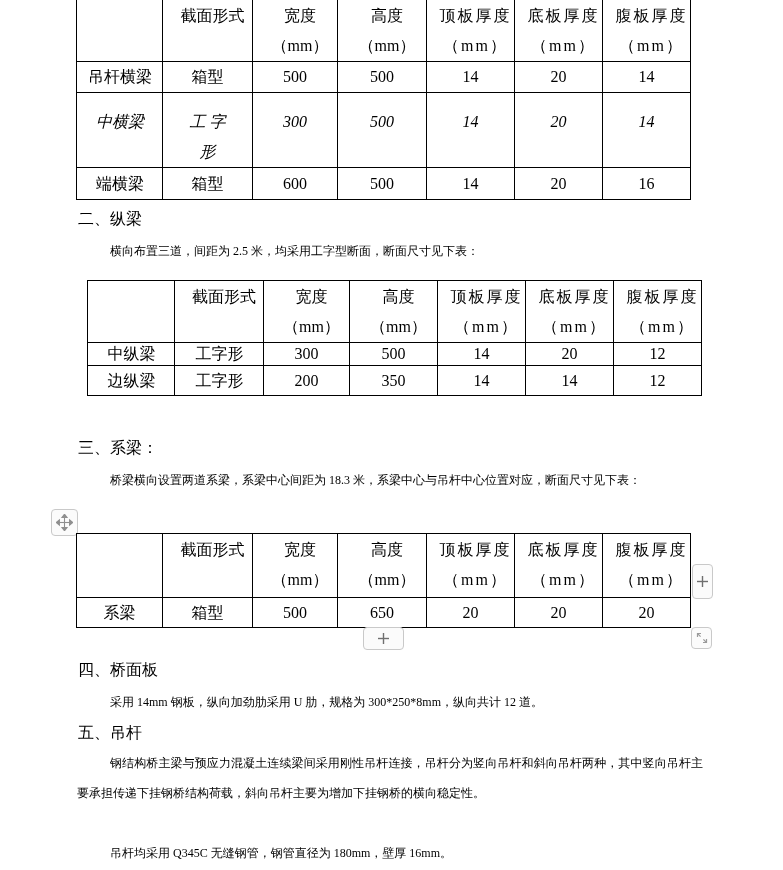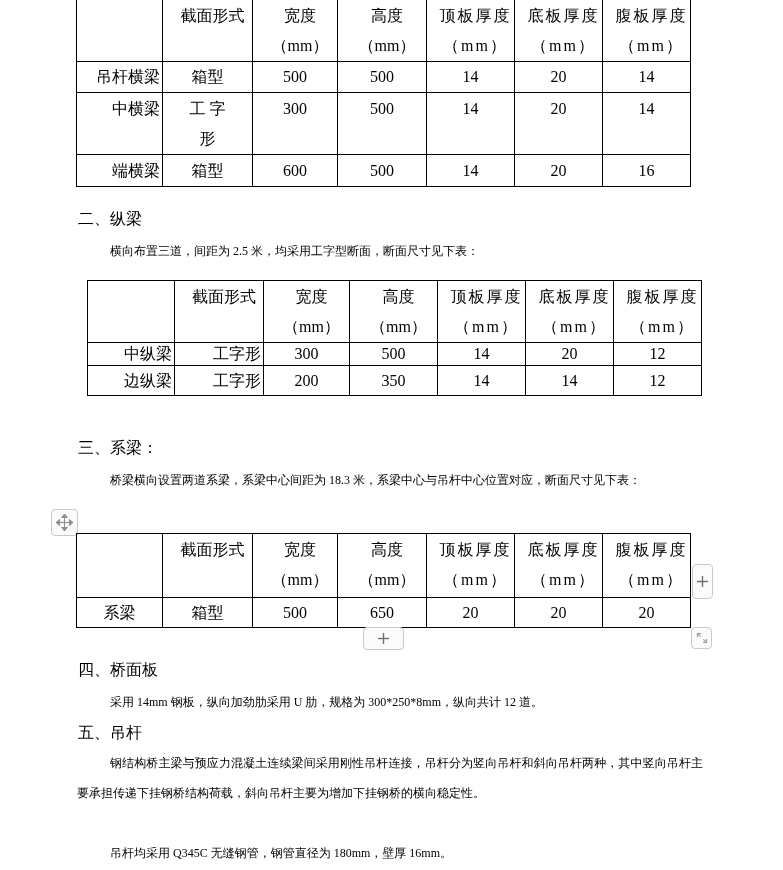--- a/index.html
+++ b/index.html
@@ -11,22 +11,22 @@
 
   
   .doc-table { position:absolute; border-collapse:collapse; table-layout:fixed; }
   .doc-table td {
     border:1px solid #000; font-size:16px; text-align:center;
     vertical-align:middle; padding:0 2px; white-space:pre-line;
     overflow:hidden; line-height:22px;
   }
   .doc-table tr.hdr td { vertical-align:top; line-height:30px; padding-top:1px;padding-left:12px; }
   .t1 tr.hdr td { border-top:none; }           
-  .doc-table td.lft { text-align:right; padding-left:3px; }
-  .doc-table td.top { vertical-align:top; line-height:30px; padding-top:1px; }
+  .doc-table td.lft { text-align:center; padding-left:3px; }
+  .doc-table td.top { vertical-align:top; line-height:30px; padding-top:14px;font-style:italic; }
   .doc-table td.sp  { letter-spacing:2px; }
 
   
   .sec-title { position:absolute; font-size:16px; line-height:30px; white-space:nowrap; }
   .para { position:absolute; font-size:12px; line-height:30px; width:626px;
           text-align:justify; text-indent:33px; }
 
   
   .ctl {
     position:absolute; box-sizing:border-box;

